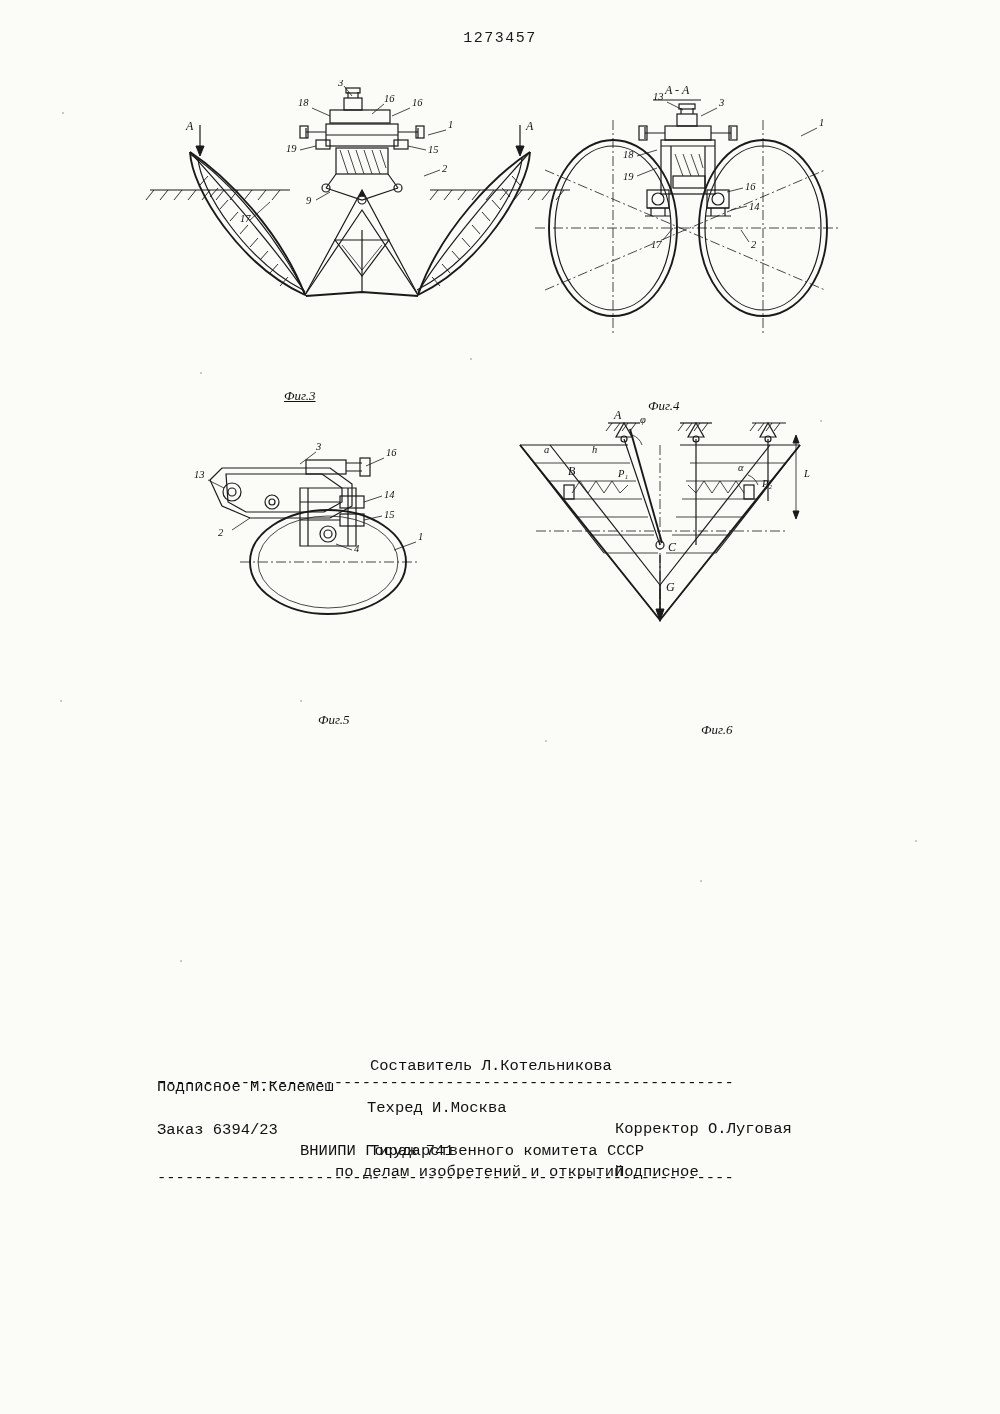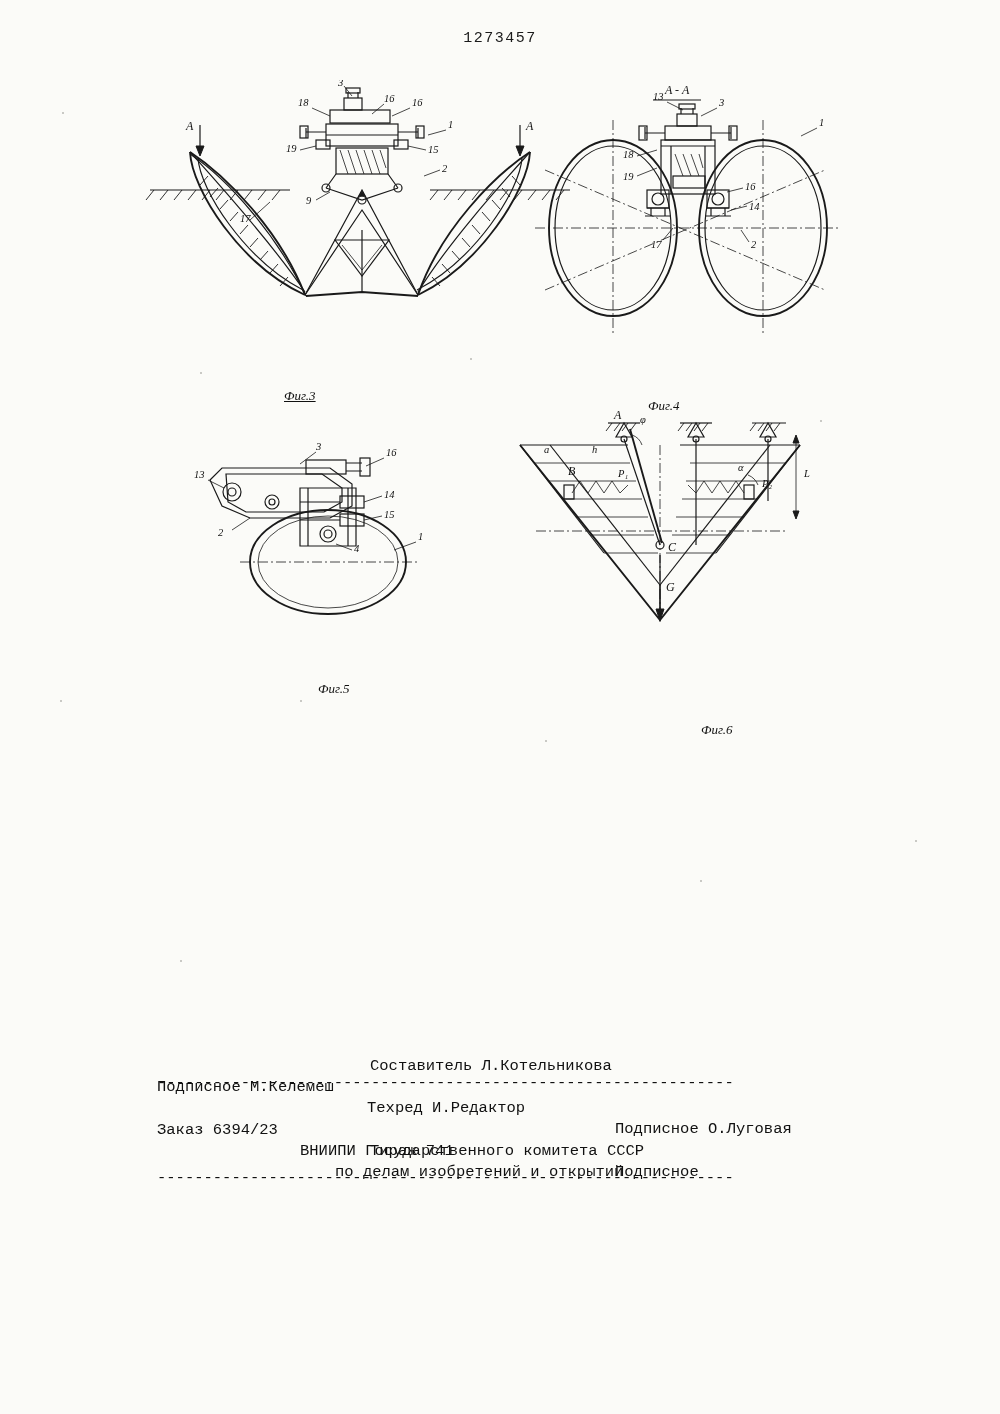--- a/index.html
+++ b/index.html
@@ -41,21 +41,21 @@
   .fig-caption {
     position: absolute;
     font-family: "Liberation Serif", serif;
     font-style: italic;
     font-size: 13px;
     color: #111;
     white-space: nowrap;
   }
   .fig3-cap { left: 284px; top: 318px; text-decoration: underline; }
   .fig4-cap { left: 648px; top: 328px; }
-  .fig5-cap { left: 318px; top: 611px; font-family: Liberation Serif, serif; }
+  .fig5-cap { left: 318px; top: 642px; font-family: Liberation Serif, serif; }
   .fig6-cap { left: 655px; top: 652px; margin-left: 46px; }
 
   svg { display: block; }
   .ln   { fill: none; stroke: #1a1a1a; stroke-width: 1.2; }
   .ln-t { fill: none; stroke: #1a1a1a; stroke-width: 0.8; }
   .ln-b { fill: none; stroke: #1a1a1a; stroke-width: 1.9; }
   .dashdot { fill: none; stroke: #1a1a1a; stroke-width: 0.8; stroke-dasharray: 10 3 2 3; }
   .hatch { stroke: #1a1a1a; stroke-width: 0.9; }
   .fillblk { fill: #1a1a1a; stroke: #1a1a1a; }
   .callout {
@@ -455,22 +455,22 @@
   </div>
 
   <div class="colophon">
 
     <div class="row">
       <span class="cx" style="left:353px">Составитель Л.Котельникова</span>
     </div>
 
     <div class="row">
       <span class="cx" style="left:140px">Подписное М.Келемеш</span>
-      <span class="cx" style="left:350px">Техред И.Редактор</span>
-      <span class="cx" style="left:598px">Подписное О.Луговая</span>
+      <span class="cx" style="left:350px">Техред И.Москва</span>
+      <span class="cx" style="left:598px">Корректор О.Луговая</span>
     </div>
 
     <div class="rule">
       <span>--------------------------------------------------------------</span>
     </div>
 
     <div class="row" style="margin-top:6px">
       <span class="cx" style="left:140px">Заказ 6394/23</span>
       <span class="cx" style="left:353px">Тираж 741</span>
       <span class="cx" style="left:598px">Подписное</span>

